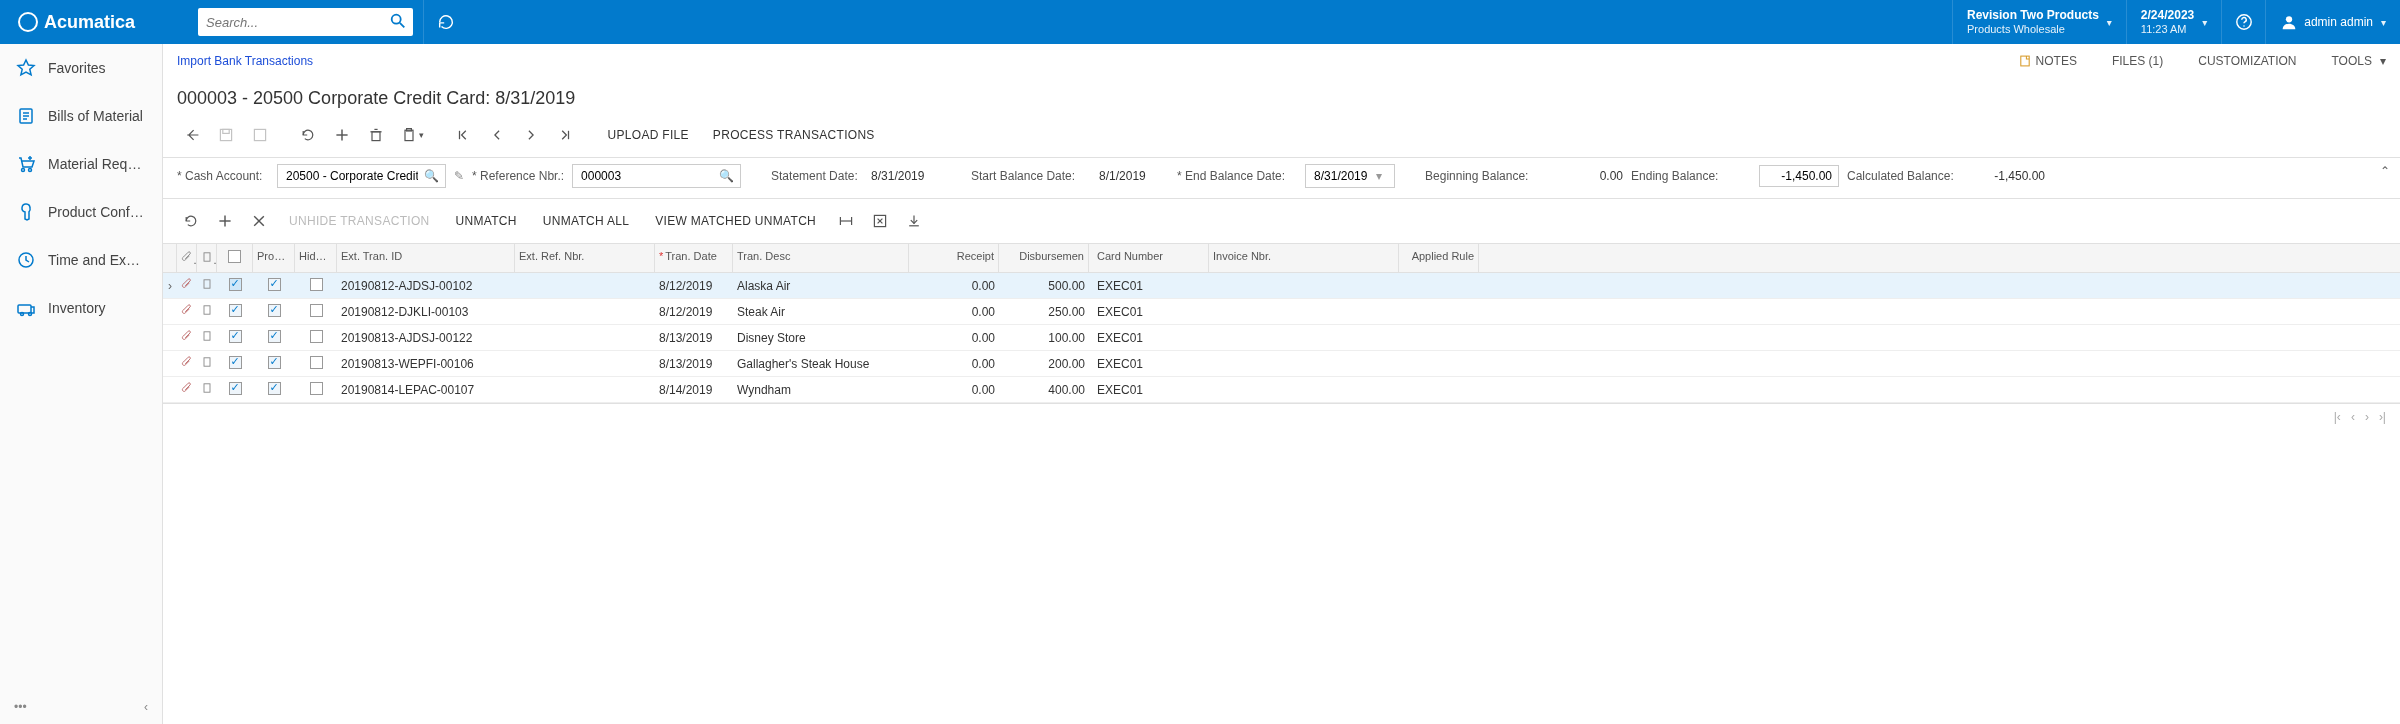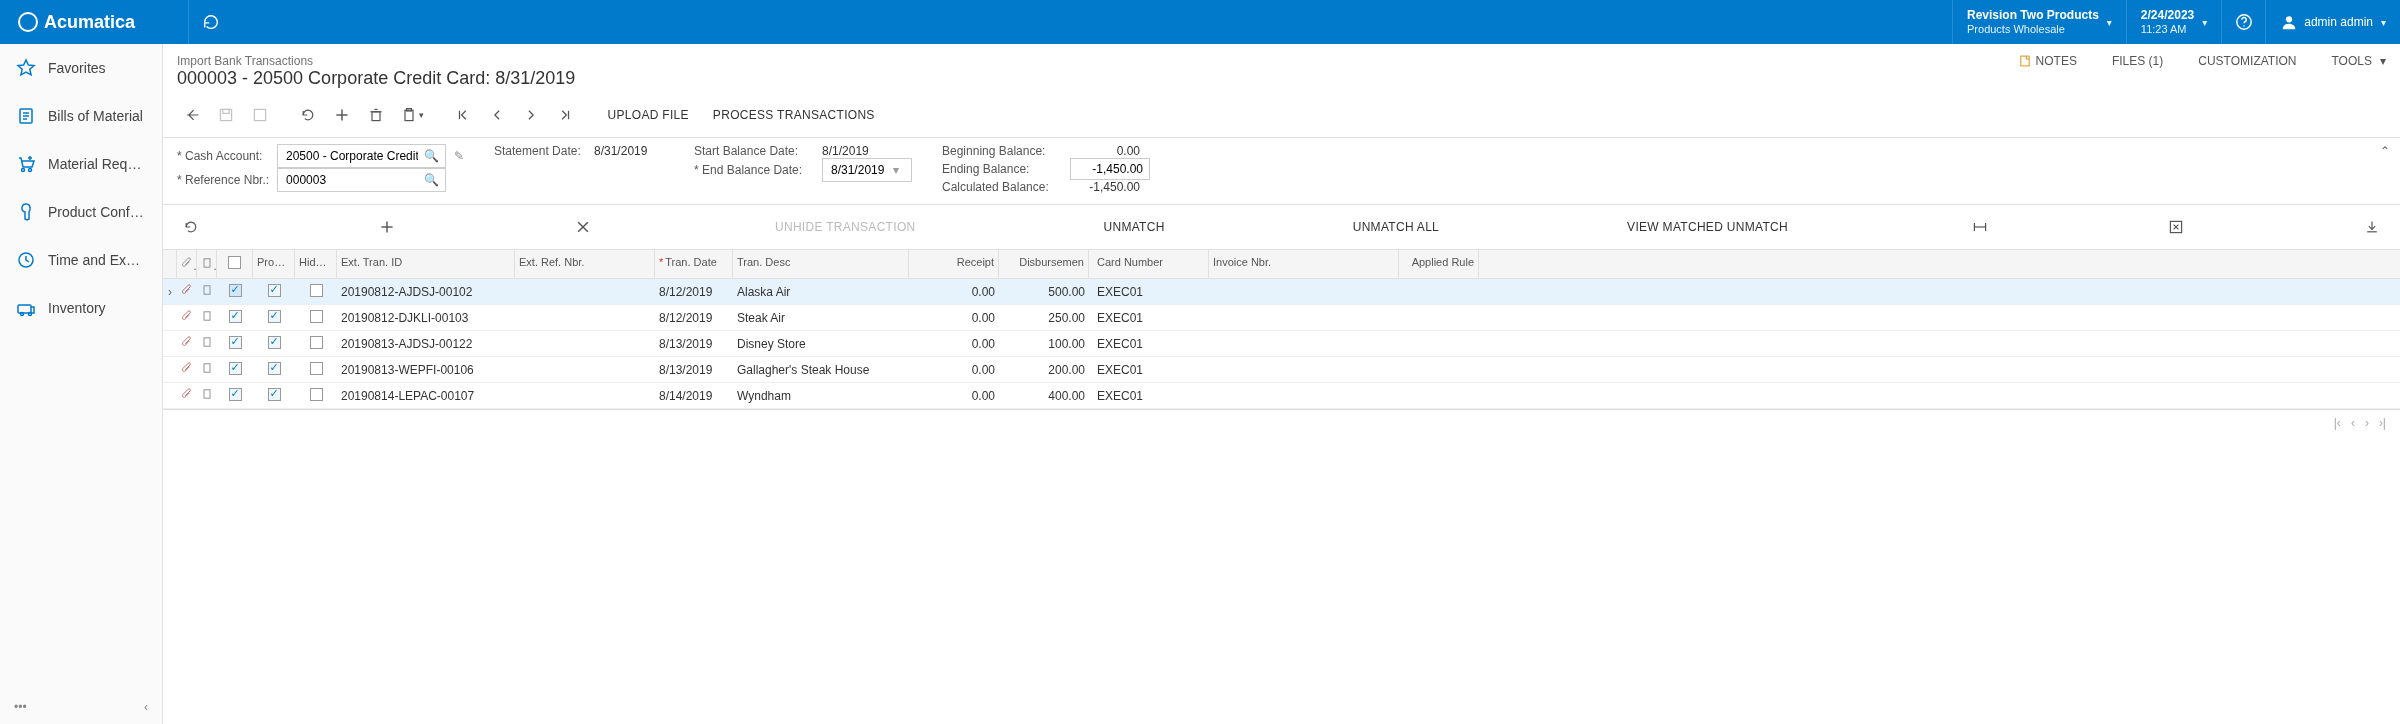--- a/index.html
+++ b/index.html
@@ -22,44 +22,44 @@
 
 .layout { display: flex; height: calc(100vh - 44px); }
 .sidebar { width: 163px; background: #fafafa; border-right: 1px solid #e0e0e0; display: flex; flex-direction: column; }
 .side-item { display: flex; align-items: center; padding: 14px 16px; color: #444; cursor: pointer; font-size: 14px; }
 .side-item svg { margin-right: 12px; color: #027acc; flex-shrink: 0; }
 .side-item span { white-space: nowrap; overflow: hidden; text-overflow: ellipsis; }
 .side-footer { margin-top: auto; display: flex; align-items: center; justify-content: space-between; padding: 10px 14px; color: #888; }
 
 .main { flex: 1; overflow: auto; padding: 0; position: relative; }
 .main-header { padding: 10px 14px 4px; position: relative; }
-.breadcrumb { color: #737373; font-size: 12px; margin-bottom: 0; }
+.breadcrumb { color: #1d4ed8; font-size: 12px; margin-bottom: 20px; }
 .page-title { font-size: 18px; color: #333; }
 .top-actions { position: absolute; right: 14px; top: 10px; display: flex; align-items: center; gap: 35px; font-size: 12px; color: #555; }
 .top-actions .item { display: flex; align-items: center; gap: 4px; cursor: pointer; }
 
 .toolbar { display: flex; align-items: center; gap: 4px; padding: 8px 14px; }
 .tool-btn { display: flex; align-items: center; justify-content: center; min-width: 30px; height: 28px; padding: 0 6px; cursor: pointer; color: #555; border-radius: 2px; }
 .tool-btn.disabled { opacity: 0.35; cursor: default; }
 .tool-text { font-size: 12px; color: #333; padding: 0 10px; letter-spacing: 0.3px; }
 .tool-sep { width: 10px; }
 
 .form-area { padding: 6px 14px 10px; border-top: 1px solid #e0e0e0; border-bottom: 1px solid #e0e0e0; display: flex; gap: 30px; position: relative; }
-.form-col { display: flex; flex-direction: column; }
+.form-col { display: flex; flex-direction: row; gap: 8px; }
 .form-row { display: flex; align-items: center; gap: 8px; font-size: 12px; }
 .form-label { color: #555; min-width: 92px; }
 .form-label.req::before { content: "* "; color: #555; }
 .form-input { position: relative; display: flex; align-items: center; border: 1px solid #ccc; height: 24px; background: #fff; padding: 0 4px; }
 .form-input input { border: none; outline: none; width: 140px; font-size: 12px; padding: 0 4px; }
 .form-input .sel-icon { color: #999; font-size: 12px; padding: 0 2px; }
 .form-value { color: #333; min-width: 70px; }
 .balance-input { border: 1px solid #ccc; height: 22px; width: 80px; text-align: right; padding: 0 6px; font-size: 12px; }
 .collapse-caret { position: absolute; right: 10px; top: 6px; cursor: pointer; color: #666; }
 
-.grid-toolbar { display: flex; align-items: center; gap: 6px; padding: 8px 14px; justify-content: space-between; }
+.grid-toolbar { display: flex; align-items: center; gap: 6px; padding: 8px 14px; }
 .grid-tool { display: flex; align-items: center; justify-content: center; width: 28px; height: 28px; cursor: pointer; color: #555; }
 .grid-tool-text { font-size: 12px; padding: 0 10px; cursor: pointer; letter-spacing: 0.3px; }
 .grid-tool-text.disabled { color: #bbb; cursor: default; }
 
 .grid { border-top: 1px solid #e0e0e0; }
 .grid-head { display: flex; background: #f5f5f5; border-bottom: 1px solid #e0e0e0; font-size: 11px; color: #555; }
 .grid-head .cell { padding: 6px 4px; border-right: 1px solid #e0e0e0; overflow: hidden; white-space: nowrap; text-overflow: ellipsis; }
 .grid-row { display: flex; border-bottom: 1px solid #eee; font-size: 12px; height: 26px; align-items: center; }
 .grid-row.selected { background: #e7f3fc; }
 .grid-row .cell { padding: 0 4px; overflow: hidden; white-space: nowrap; }
@@ -93,20 +93,31 @@
 <body>
 
 <div class="topbar">
   <div class="logo">
     <svg width="20" height="20" viewBox="0 0 20 20" fill="#fff">
         <circle cx="10" cy="10" r="9" fill="none" stroke="#fff" stroke-width="2"></circle>
         <rect x="8" y="5" width="4" height="10" fill="#027acc"></rect>
       </svg>
     <span>Acumatica</span>
   </div>
+  <div class="search-box">
+    <div class="search-input-wrap">
+      <input class="search-input" placeholder="Search..." style="">
+      <span class="search-icon-btn">
+        <svg width="18" height="18" viewBox="0 0 20 20">
+            <circle cx="8" cy="8" r="5" fill="none" stroke="#027acc" stroke-width="2"></circle>
+            <line x1="12" y1="12" x2="17" y2="17" stroke="#027acc" stroke-width="2"></line>
+          </svg>
+      </span>
+    </div>
+  </div>
   <div class="topbar-btn">
     <svg width="18" height="18" viewBox="0 0 20 20" fill="none" stroke="#fff" stroke-width="1.6">
         <path d="M3 10a7 7 0 1 1 2 5"></path>
         <path d="M3 16v-5h5"></path>
       </svg>
   </div>
   <div class="topbar-spacer"></div>
   <div class="topbar-section">
     <div class="stack">
       <span class="line1">Revision Two Products</span>

